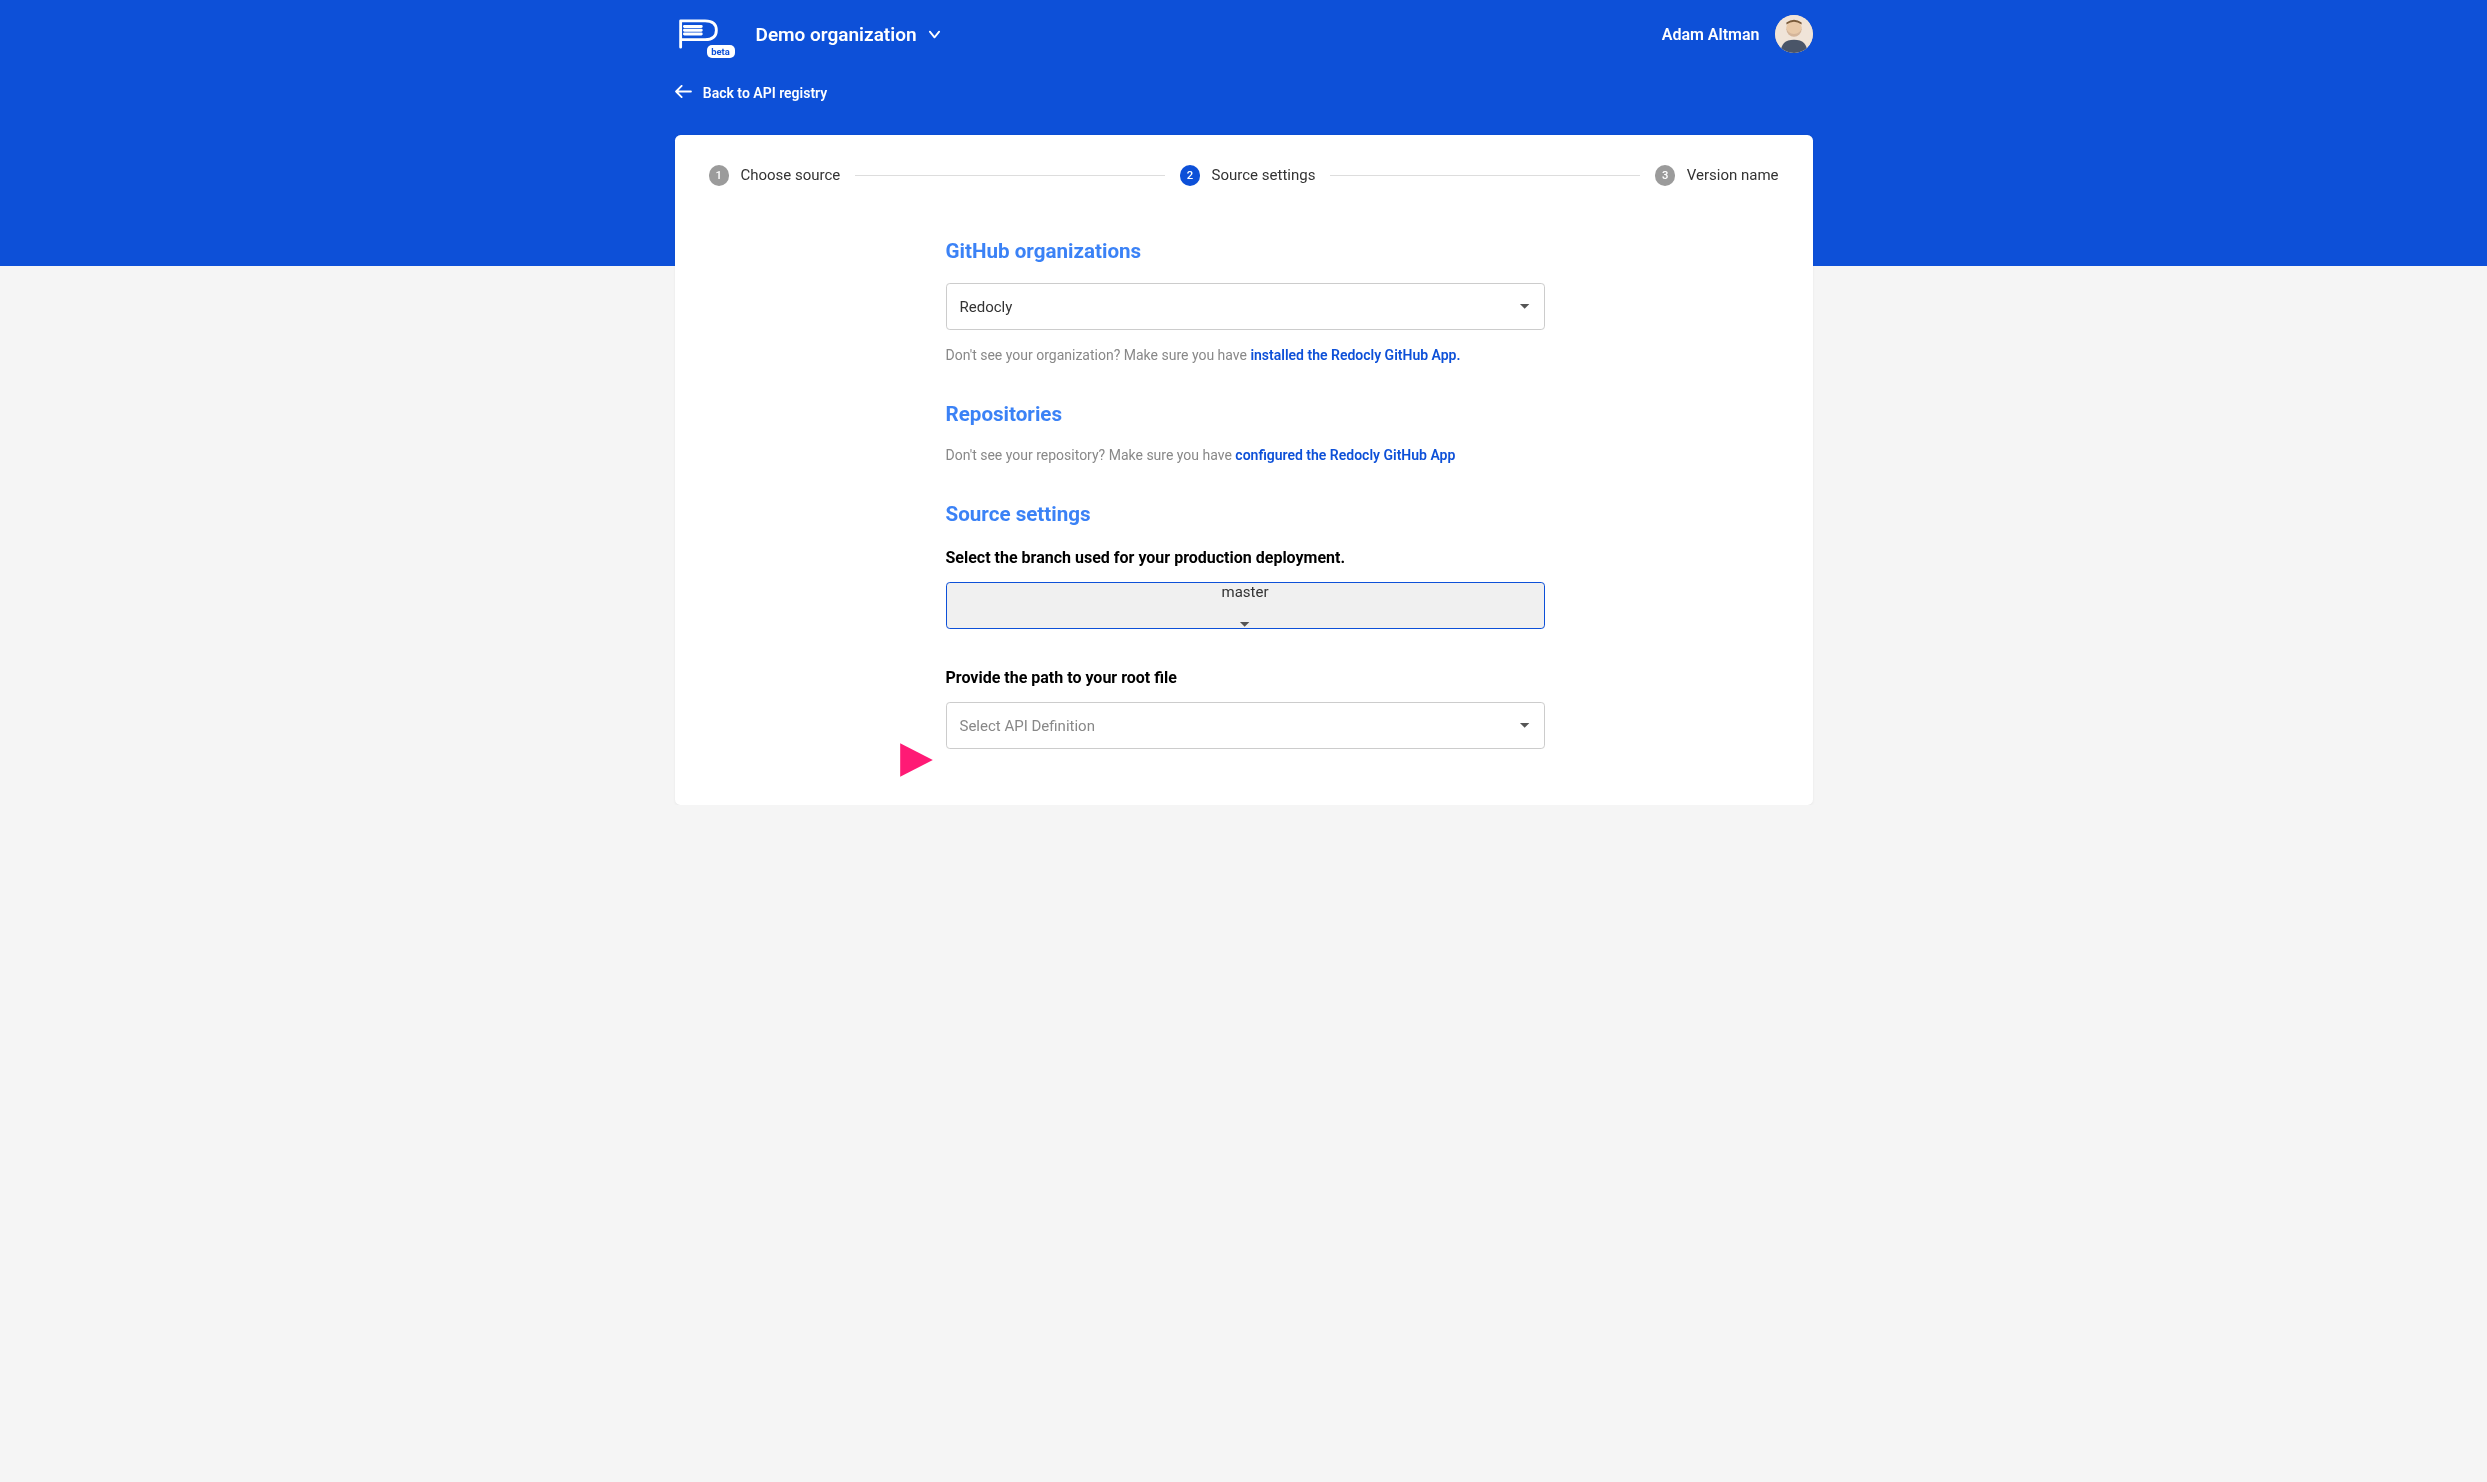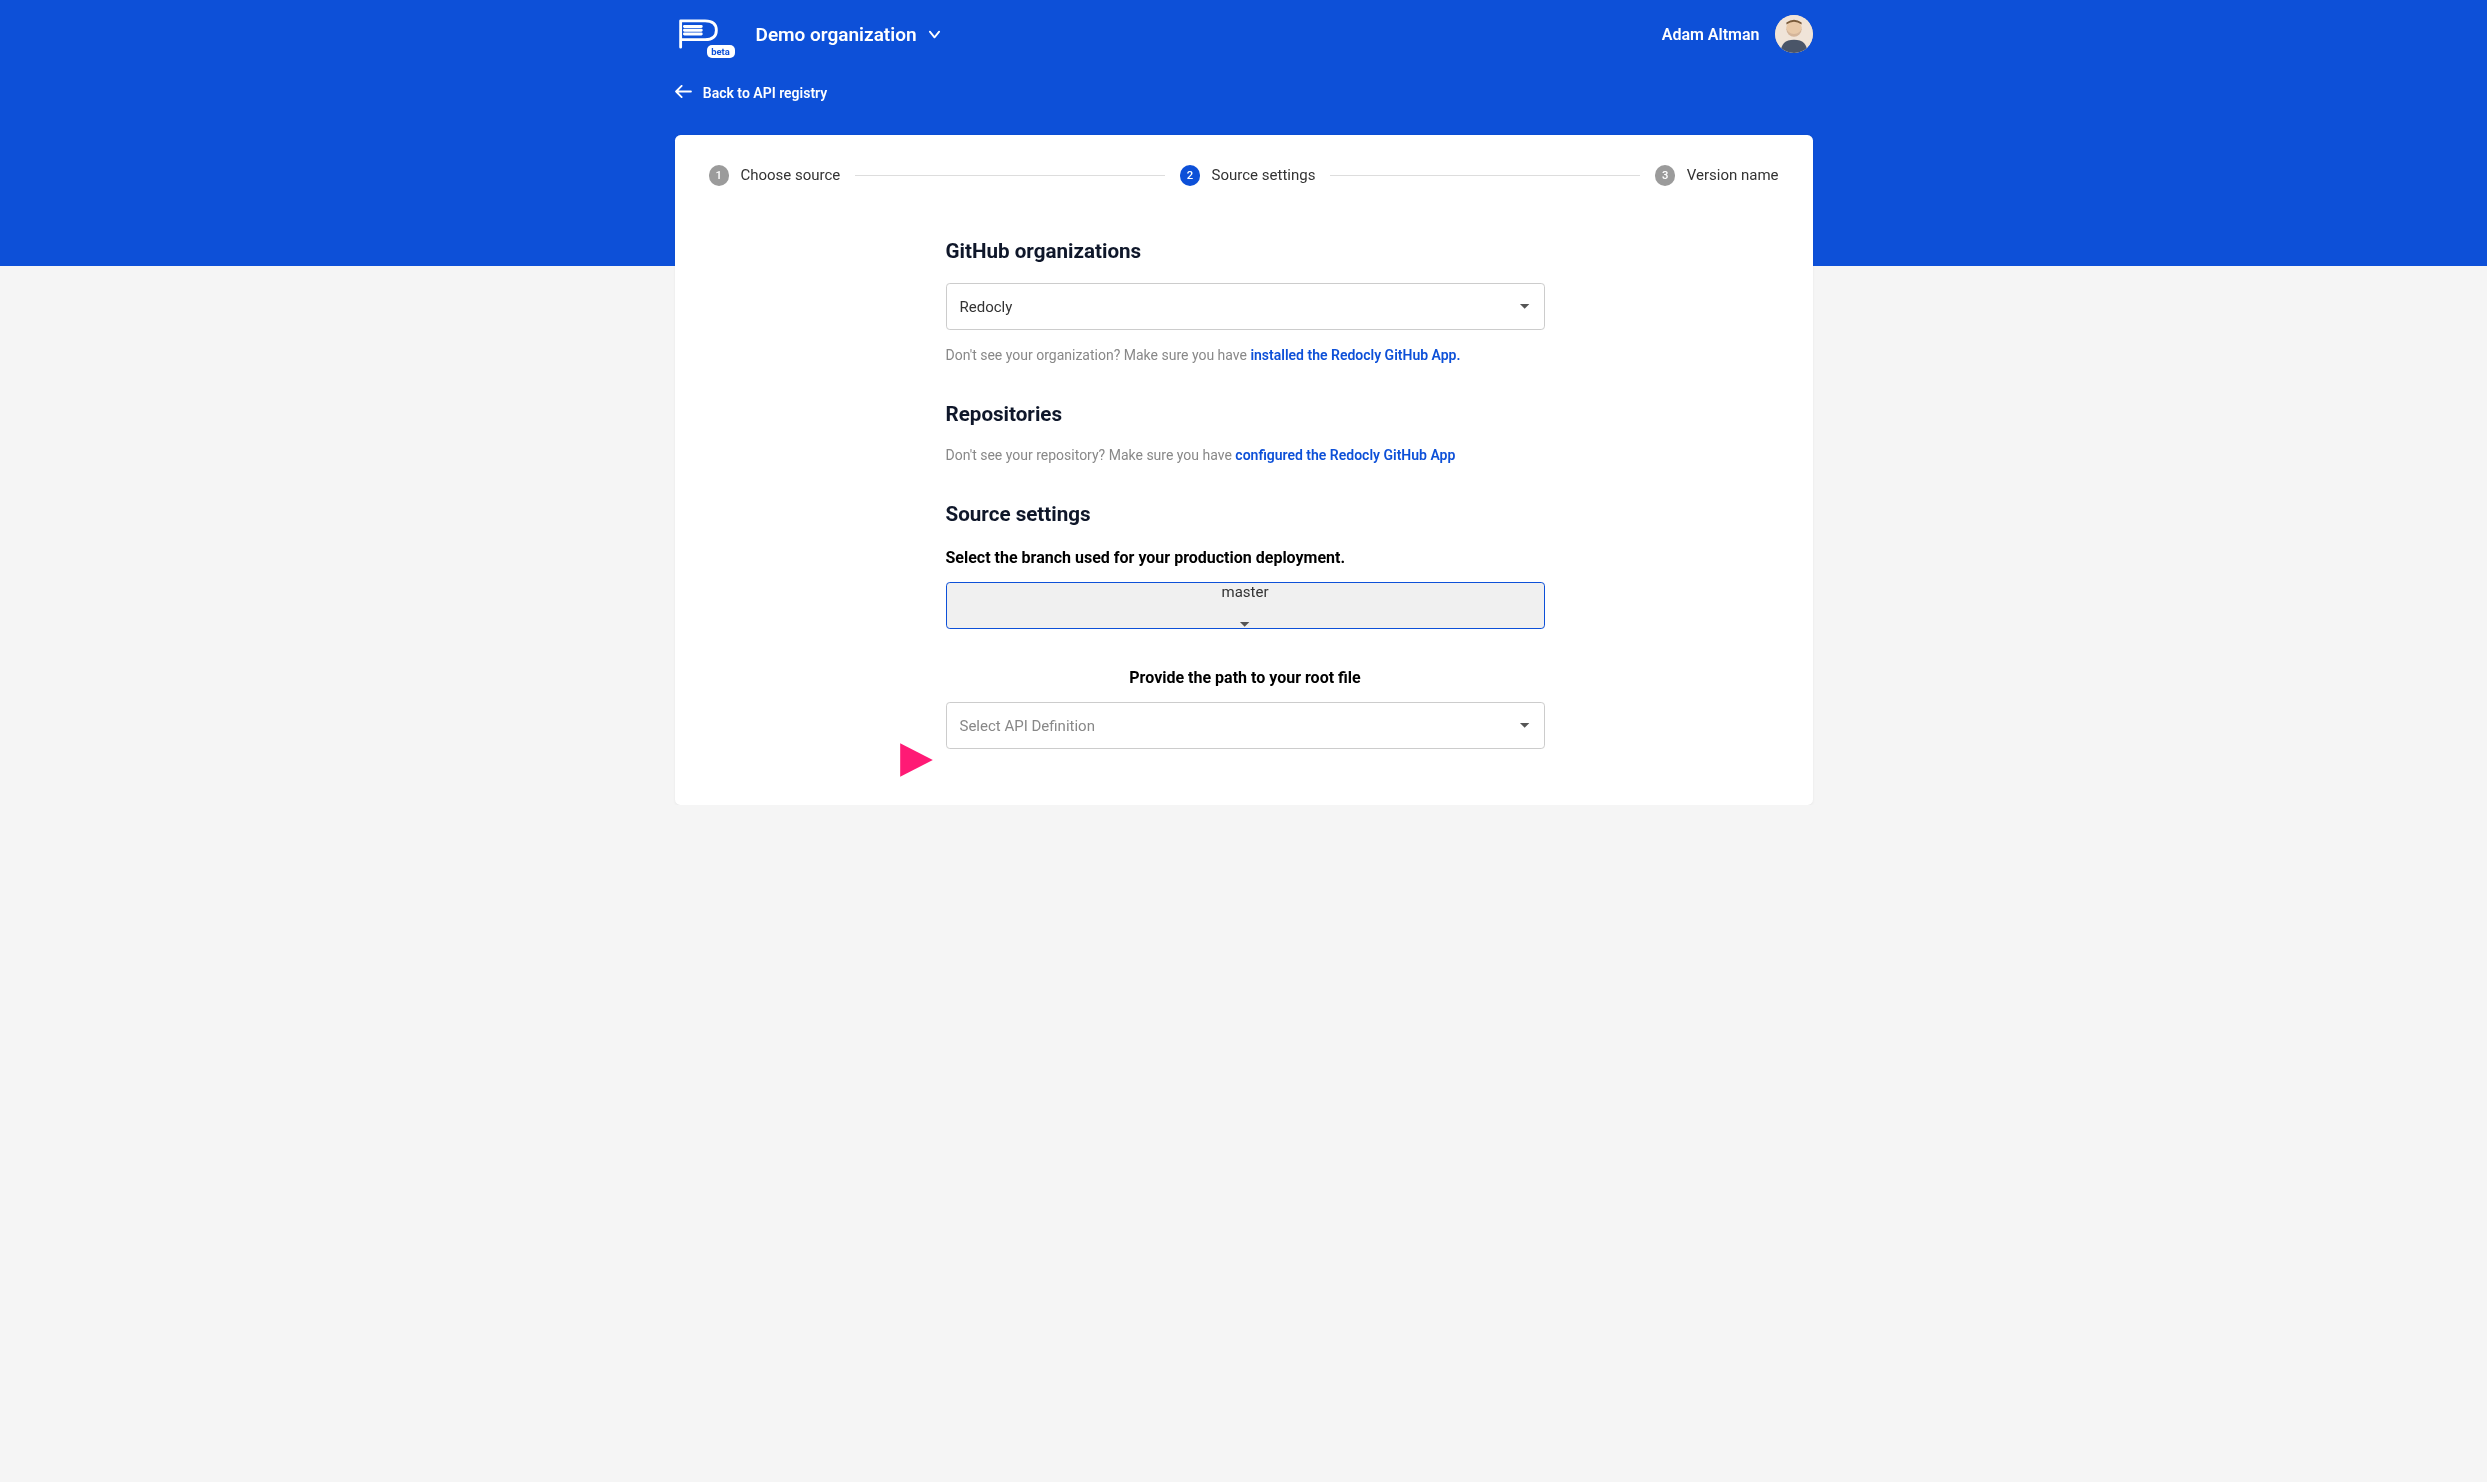--- a/index.html
+++ b/index.html
@@ -147,21 +147,21 @@
       height: 0.9px;
       background: #ddd;
     }
     .form-area {
       max-width: 599px;
       margin-left: 237px;
     }
     .section-heading {
       font-size: 20.6px;
       font-weight: 700;
-      color: #0f172a;
+      color: #3b82f6;
       margin-bottom: 20.6px;
     }
     .selectbox {
       width: 100%;
       height: 47px;
       border: 0.9px solid #ccc;
       border-radius: 3.8px;
       display: flex;
       align-items: center;
       justify-content: space-between;
@@ -302,21 +302,21 @@
         <div class="field-label">Select the branch used for your production deployment.</div>
         <div class="selectbox highlight">
           <span>master</span>
           <span class="caret-down-icon">
             <svg width="11.3" height="7.5" viewBox="0 0 12 8">
                 <path d="M1 1 L6 6 L11 1 Z" fill="#555"></path>
               </svg>
           </span>
         </div>
 
-        <div class="field-label" style="margin-top:39px;text-align:center;">Provide the path to your root file</div>
+        <div class="field-label" style="margin-top:39px;">Provide the path to your root file</div>
         <div class="selectbox">
           <span class="placeholder-text">Select API Definition</span>
           <span class="caret-down-icon">
             <svg width="11.3" height="7.5" viewBox="0 0 12 8">
                 <path d="M1 1 L6 6 L11 1 Z" fill="#555"></path>
               </svg>
           </span>
         </div>
       </div>
 

